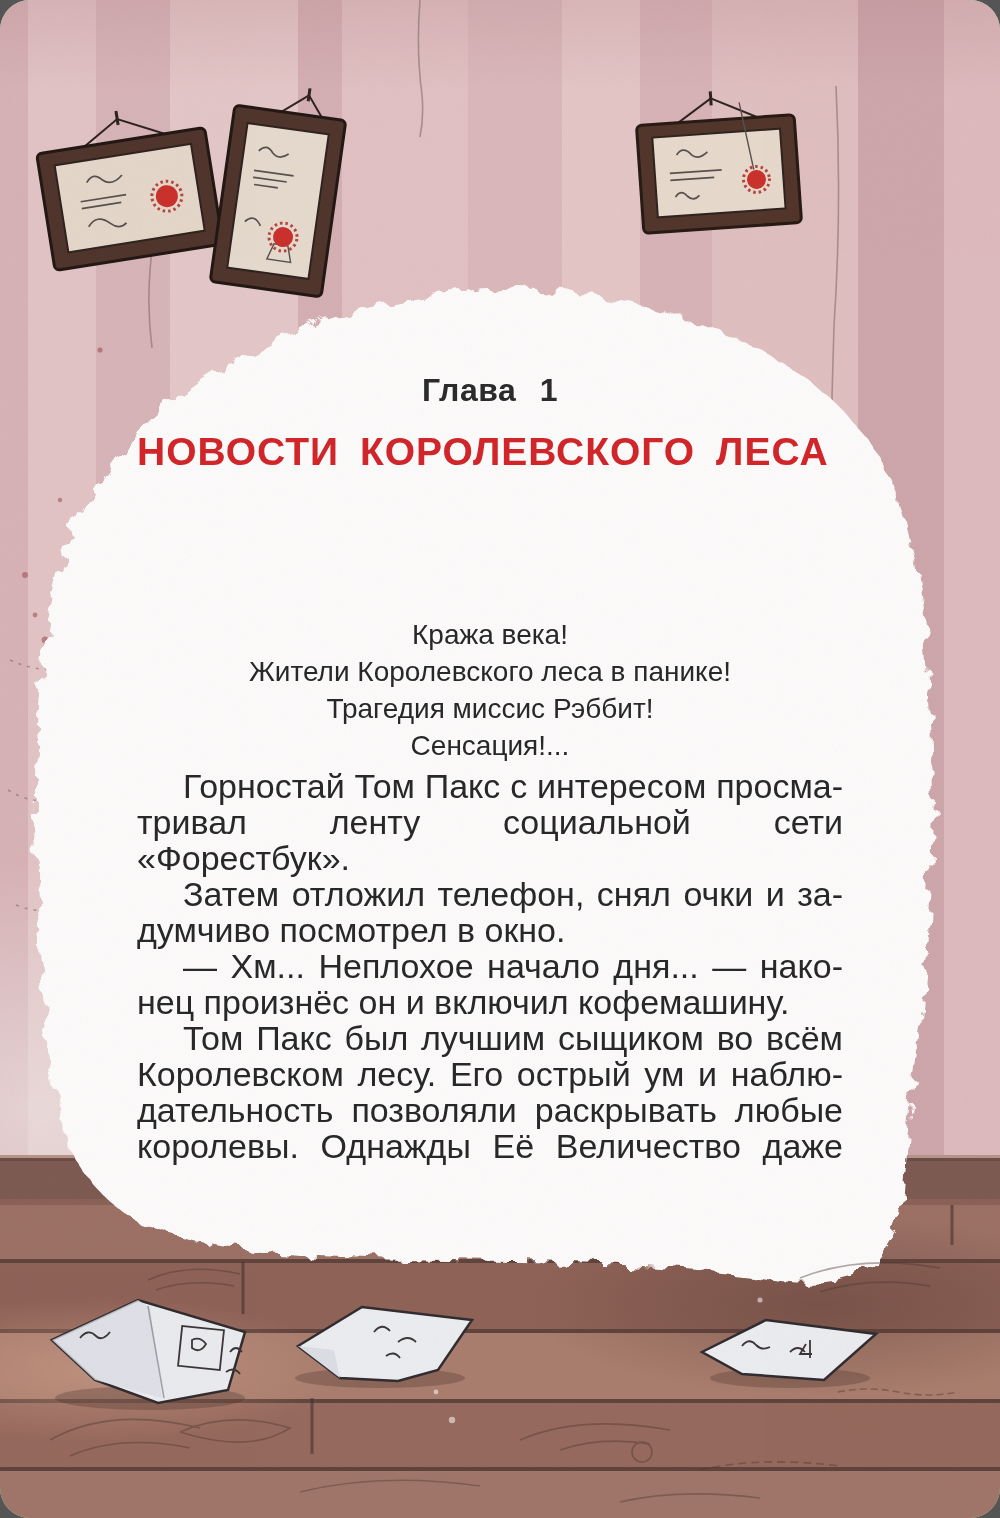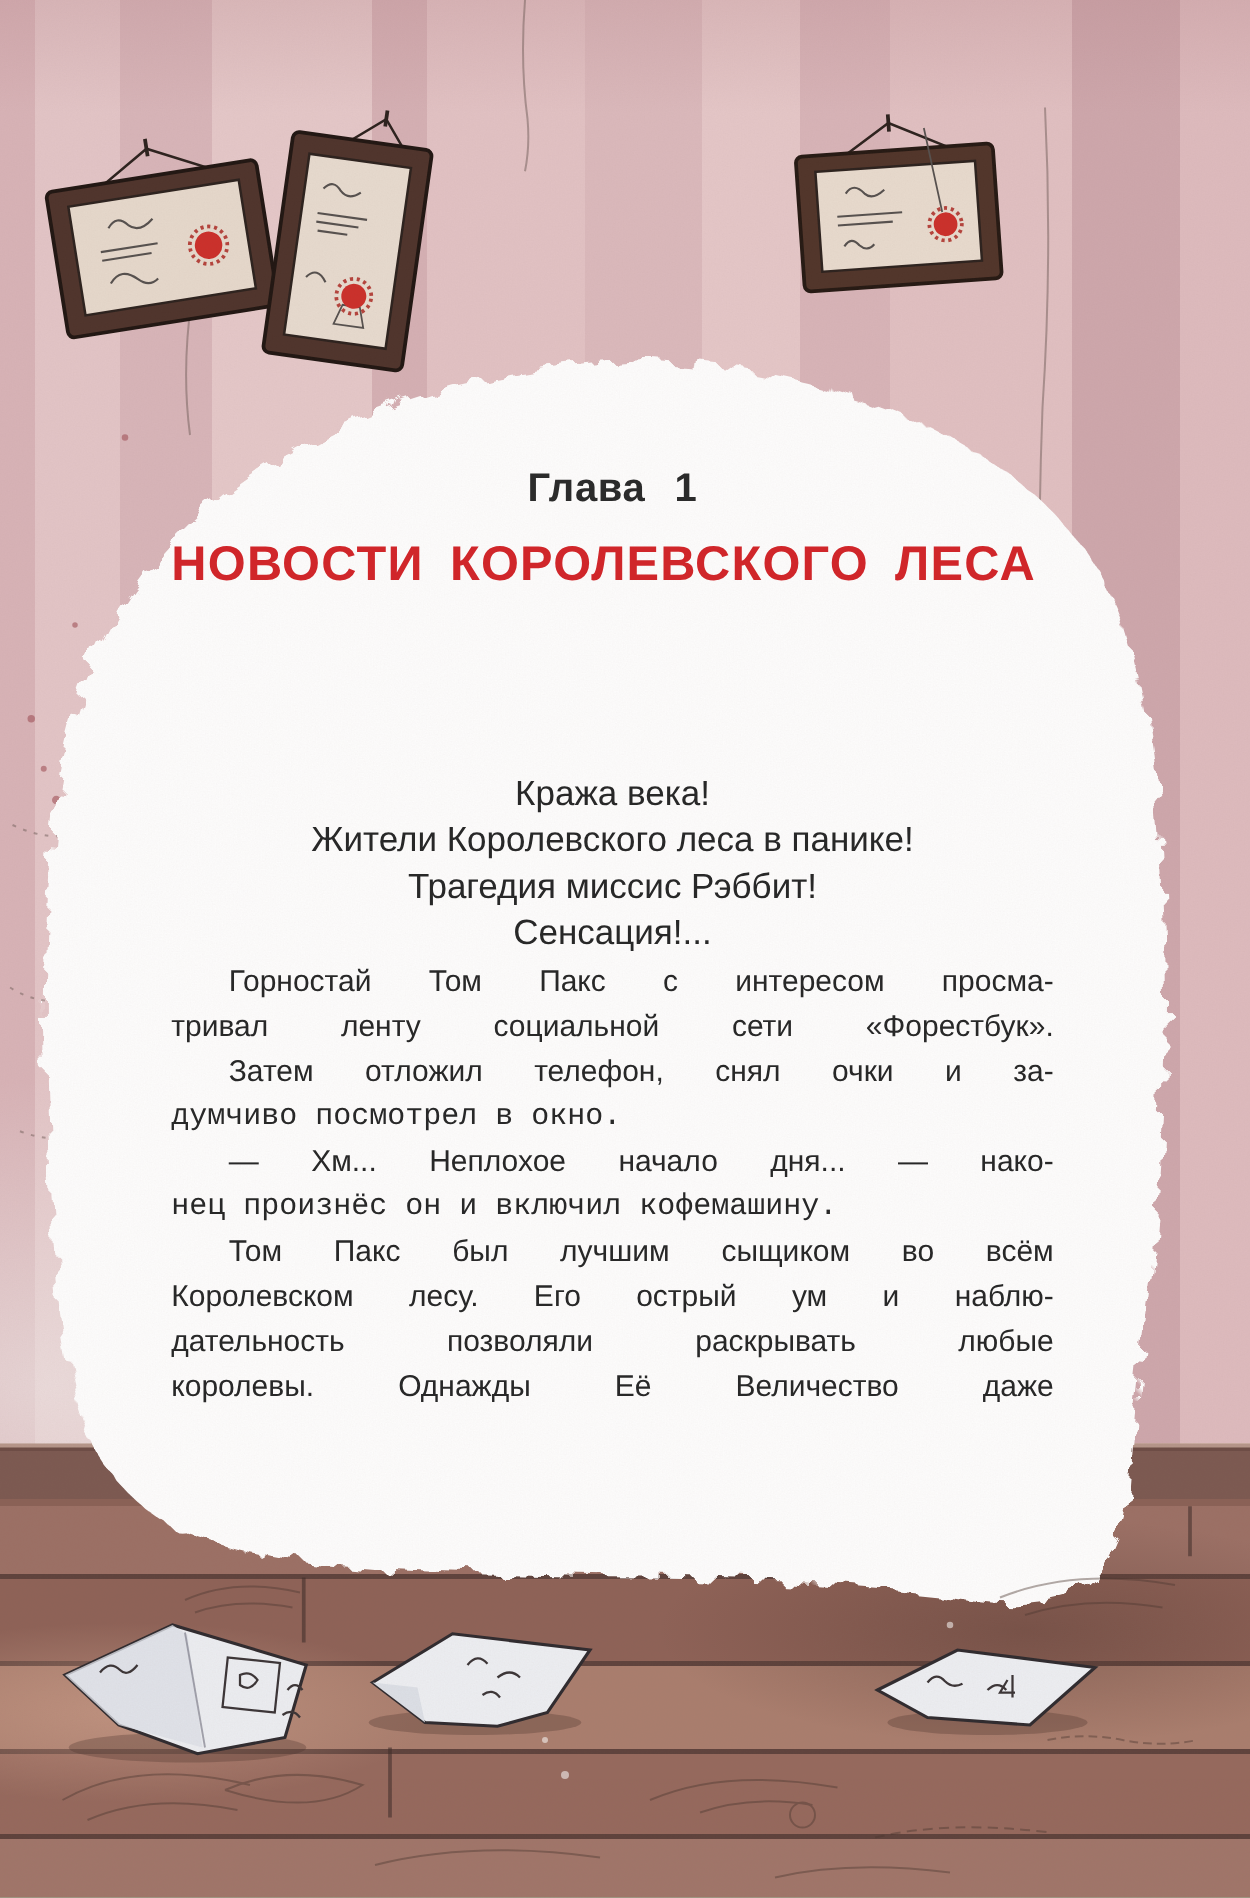--- a/index.html
+++ b/index.html
@@ -1,19 +1,20 @@
 <!DOCTYPE html>
 <html><head>
 <meta charset="utf-8">
 <style>
   html,body{margin:0;padding:0;background:#555;}
   .page{
     position:relative;width:1000px;height:1518px;overflow:hidden;
     font-family:"Liberation Sans","DejaVu Sans",sans-serif;
-    background:#fef9c3;
+    background:#86efac;
+    border-radius:30px;
   }
   
   .wall{
     position:absolute;left:0;top:0;width:100%;height:1155px;
     background:
       radial-gradient(480px 340px at 4% 96%, rgba(240,232,231,.65), rgba(240,232,231,0) 72%),
       linear-gradient(180deg, rgba(177,125,131,.22), rgba(177,125,131,0) 90px),
       linear-gradient(90deg,
         #d9b4b8 0 28px,#e4c6c8 28px 96px,#d9b6ba 96px 170px,#e6c9ca 170px 298px,
         #d6b1b5 298px 342px,#e3c3c5 342px 468px,#dcbabd 468px 562px,#e6c8c9 562px 640px,
@@ -44,24 +45,24 @@
   .title{
     position:absolute;top:430px;width:100%;text-align:left;
     font-size:39px;font-weight:bold;letter-spacing:1px;word-spacing:9px;color:#d0262a;
   }
   .intro{
     position:absolute;top:616px;width:100%;text-align:center;
     font-size:28px;line-height:37px;font-weight:400;color:#282828;
   }
   .bodytext{
     position:absolute;top:768px;width:100%;
-    font-size:24px;line-height:36px;color:#282828;
+    font-size:34px;line-height:36px;color:#282828;
   }
   .line{text-align:justify;text-align-last:justify;}
-  .line.last{text-align:right;text-align-last:left;font-family:Liberation Mono, monospace;}
+  .line.last{text-align:left;text-align-last:left;}
   .line.indent{text-indent:46px;}
 </style>
 </head>
 <body>
 
 <div class="page">
 
   <div class="wall"></div>
   <div class="floor"></div>
 

